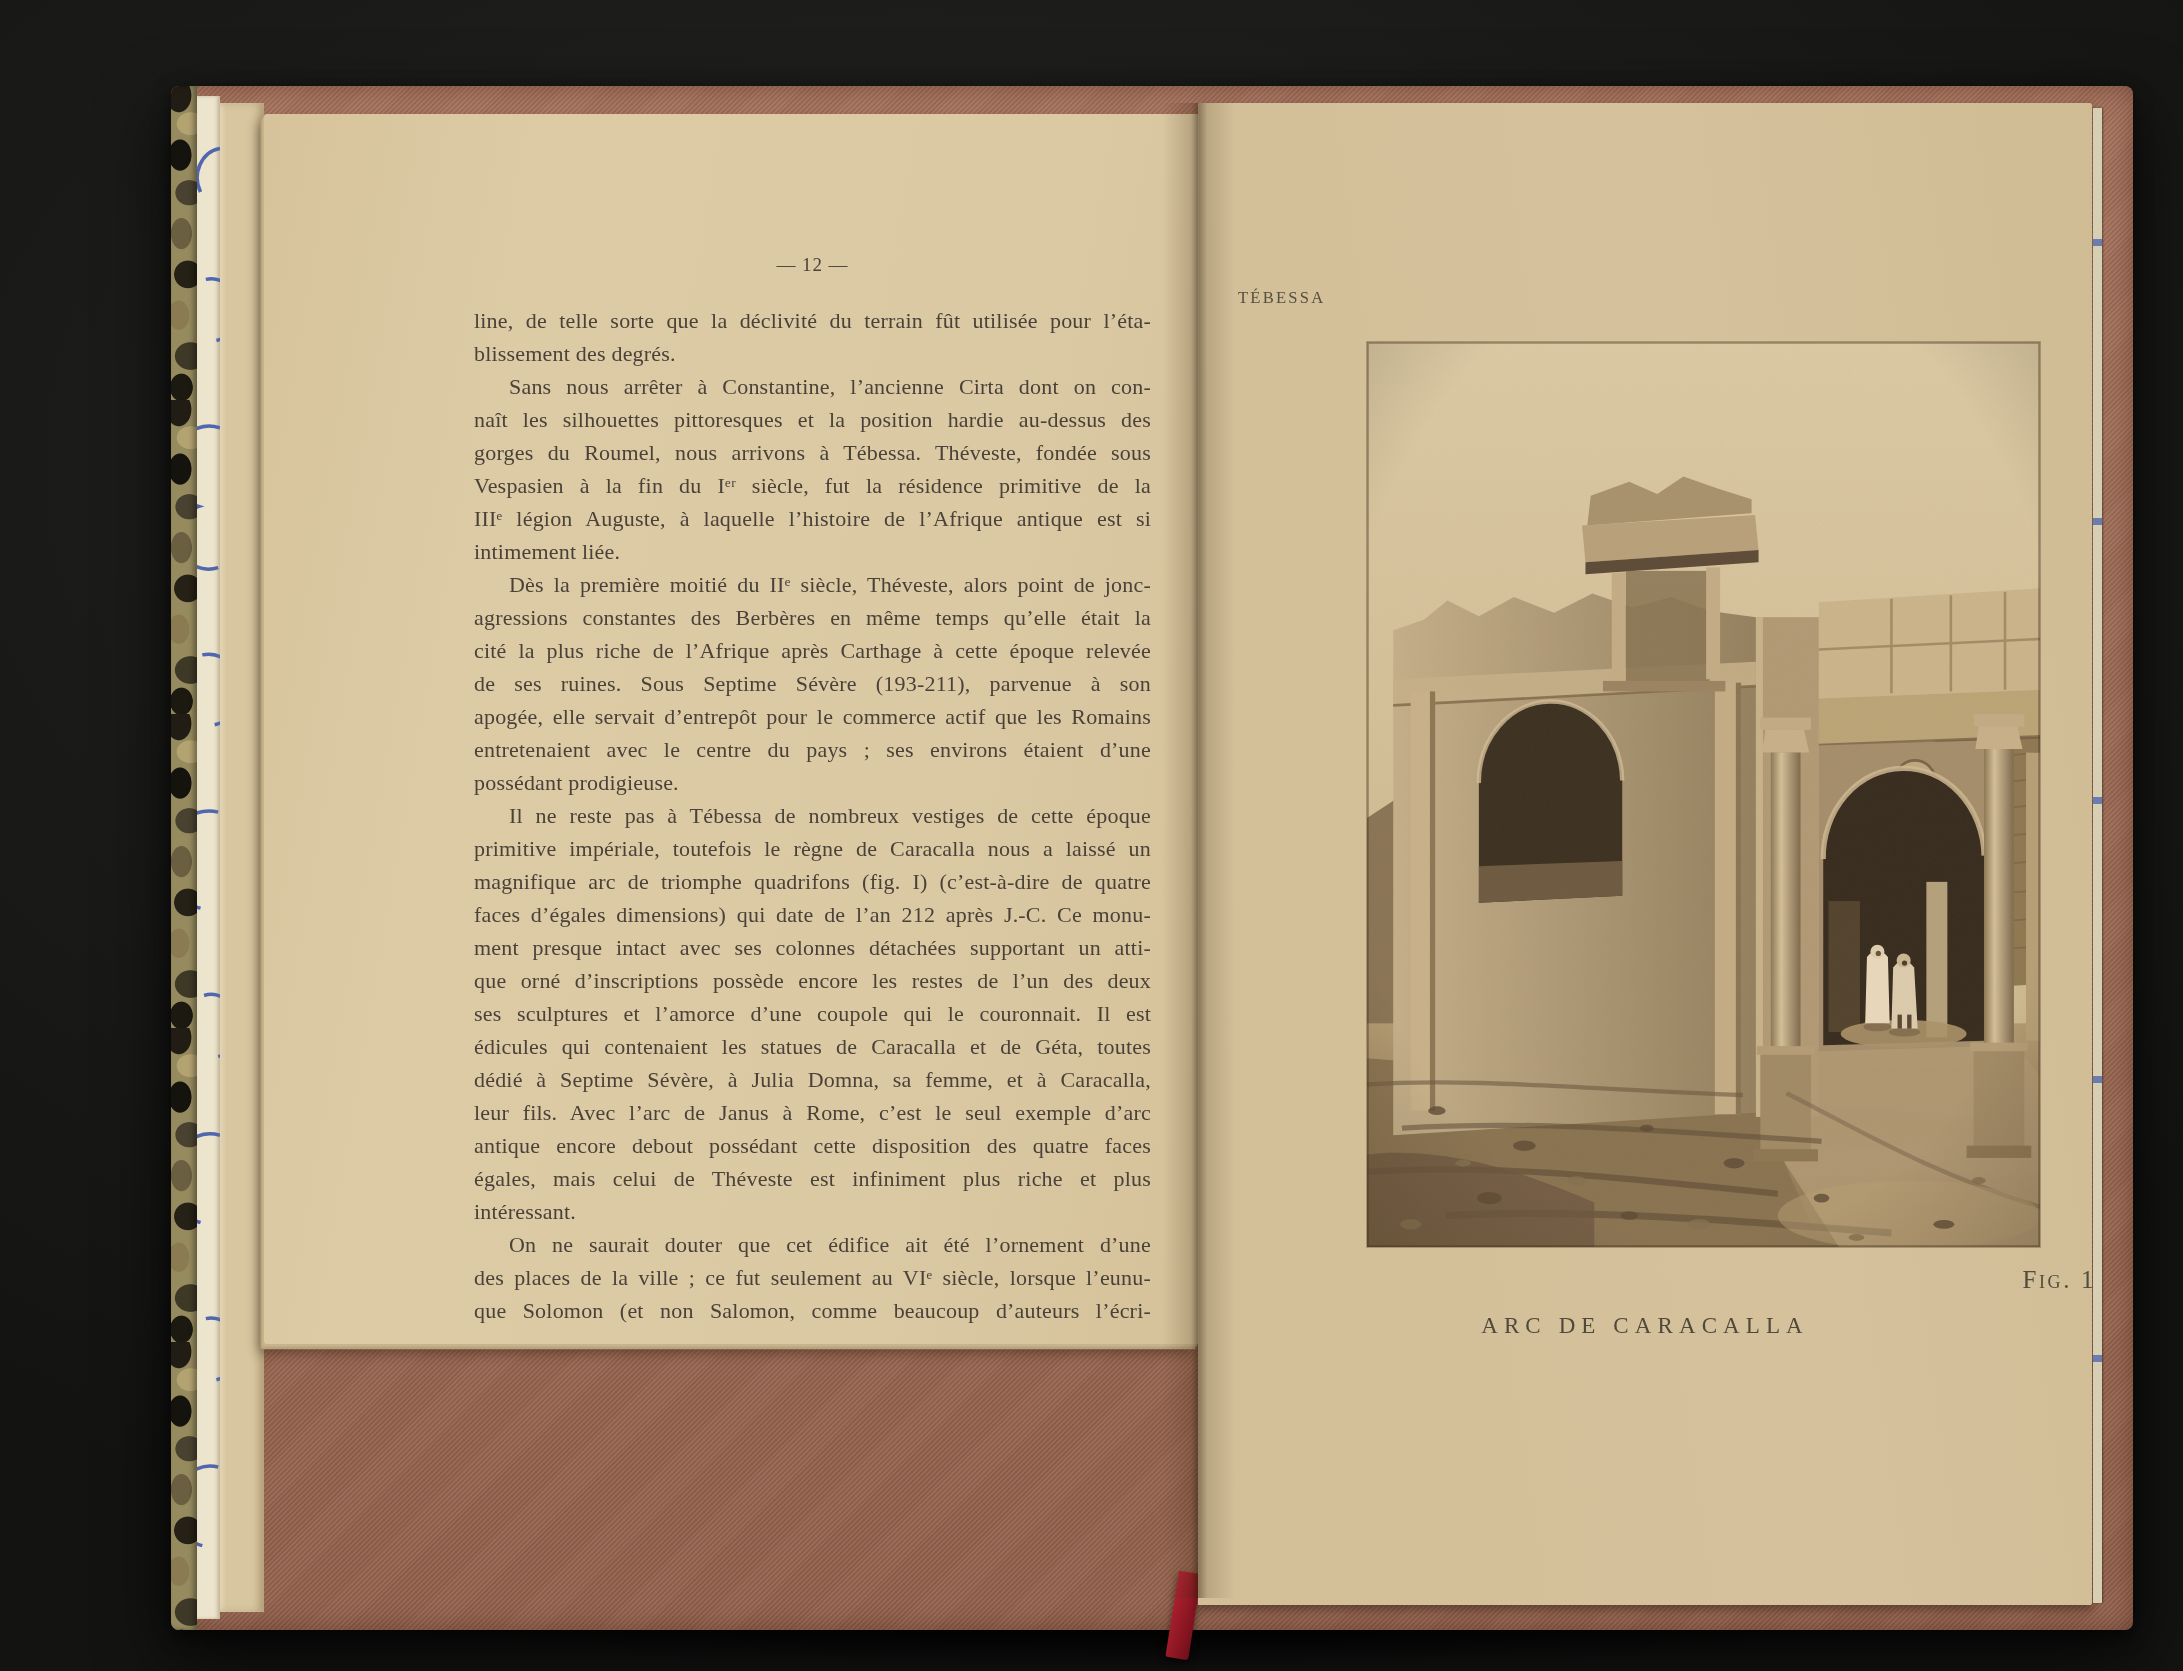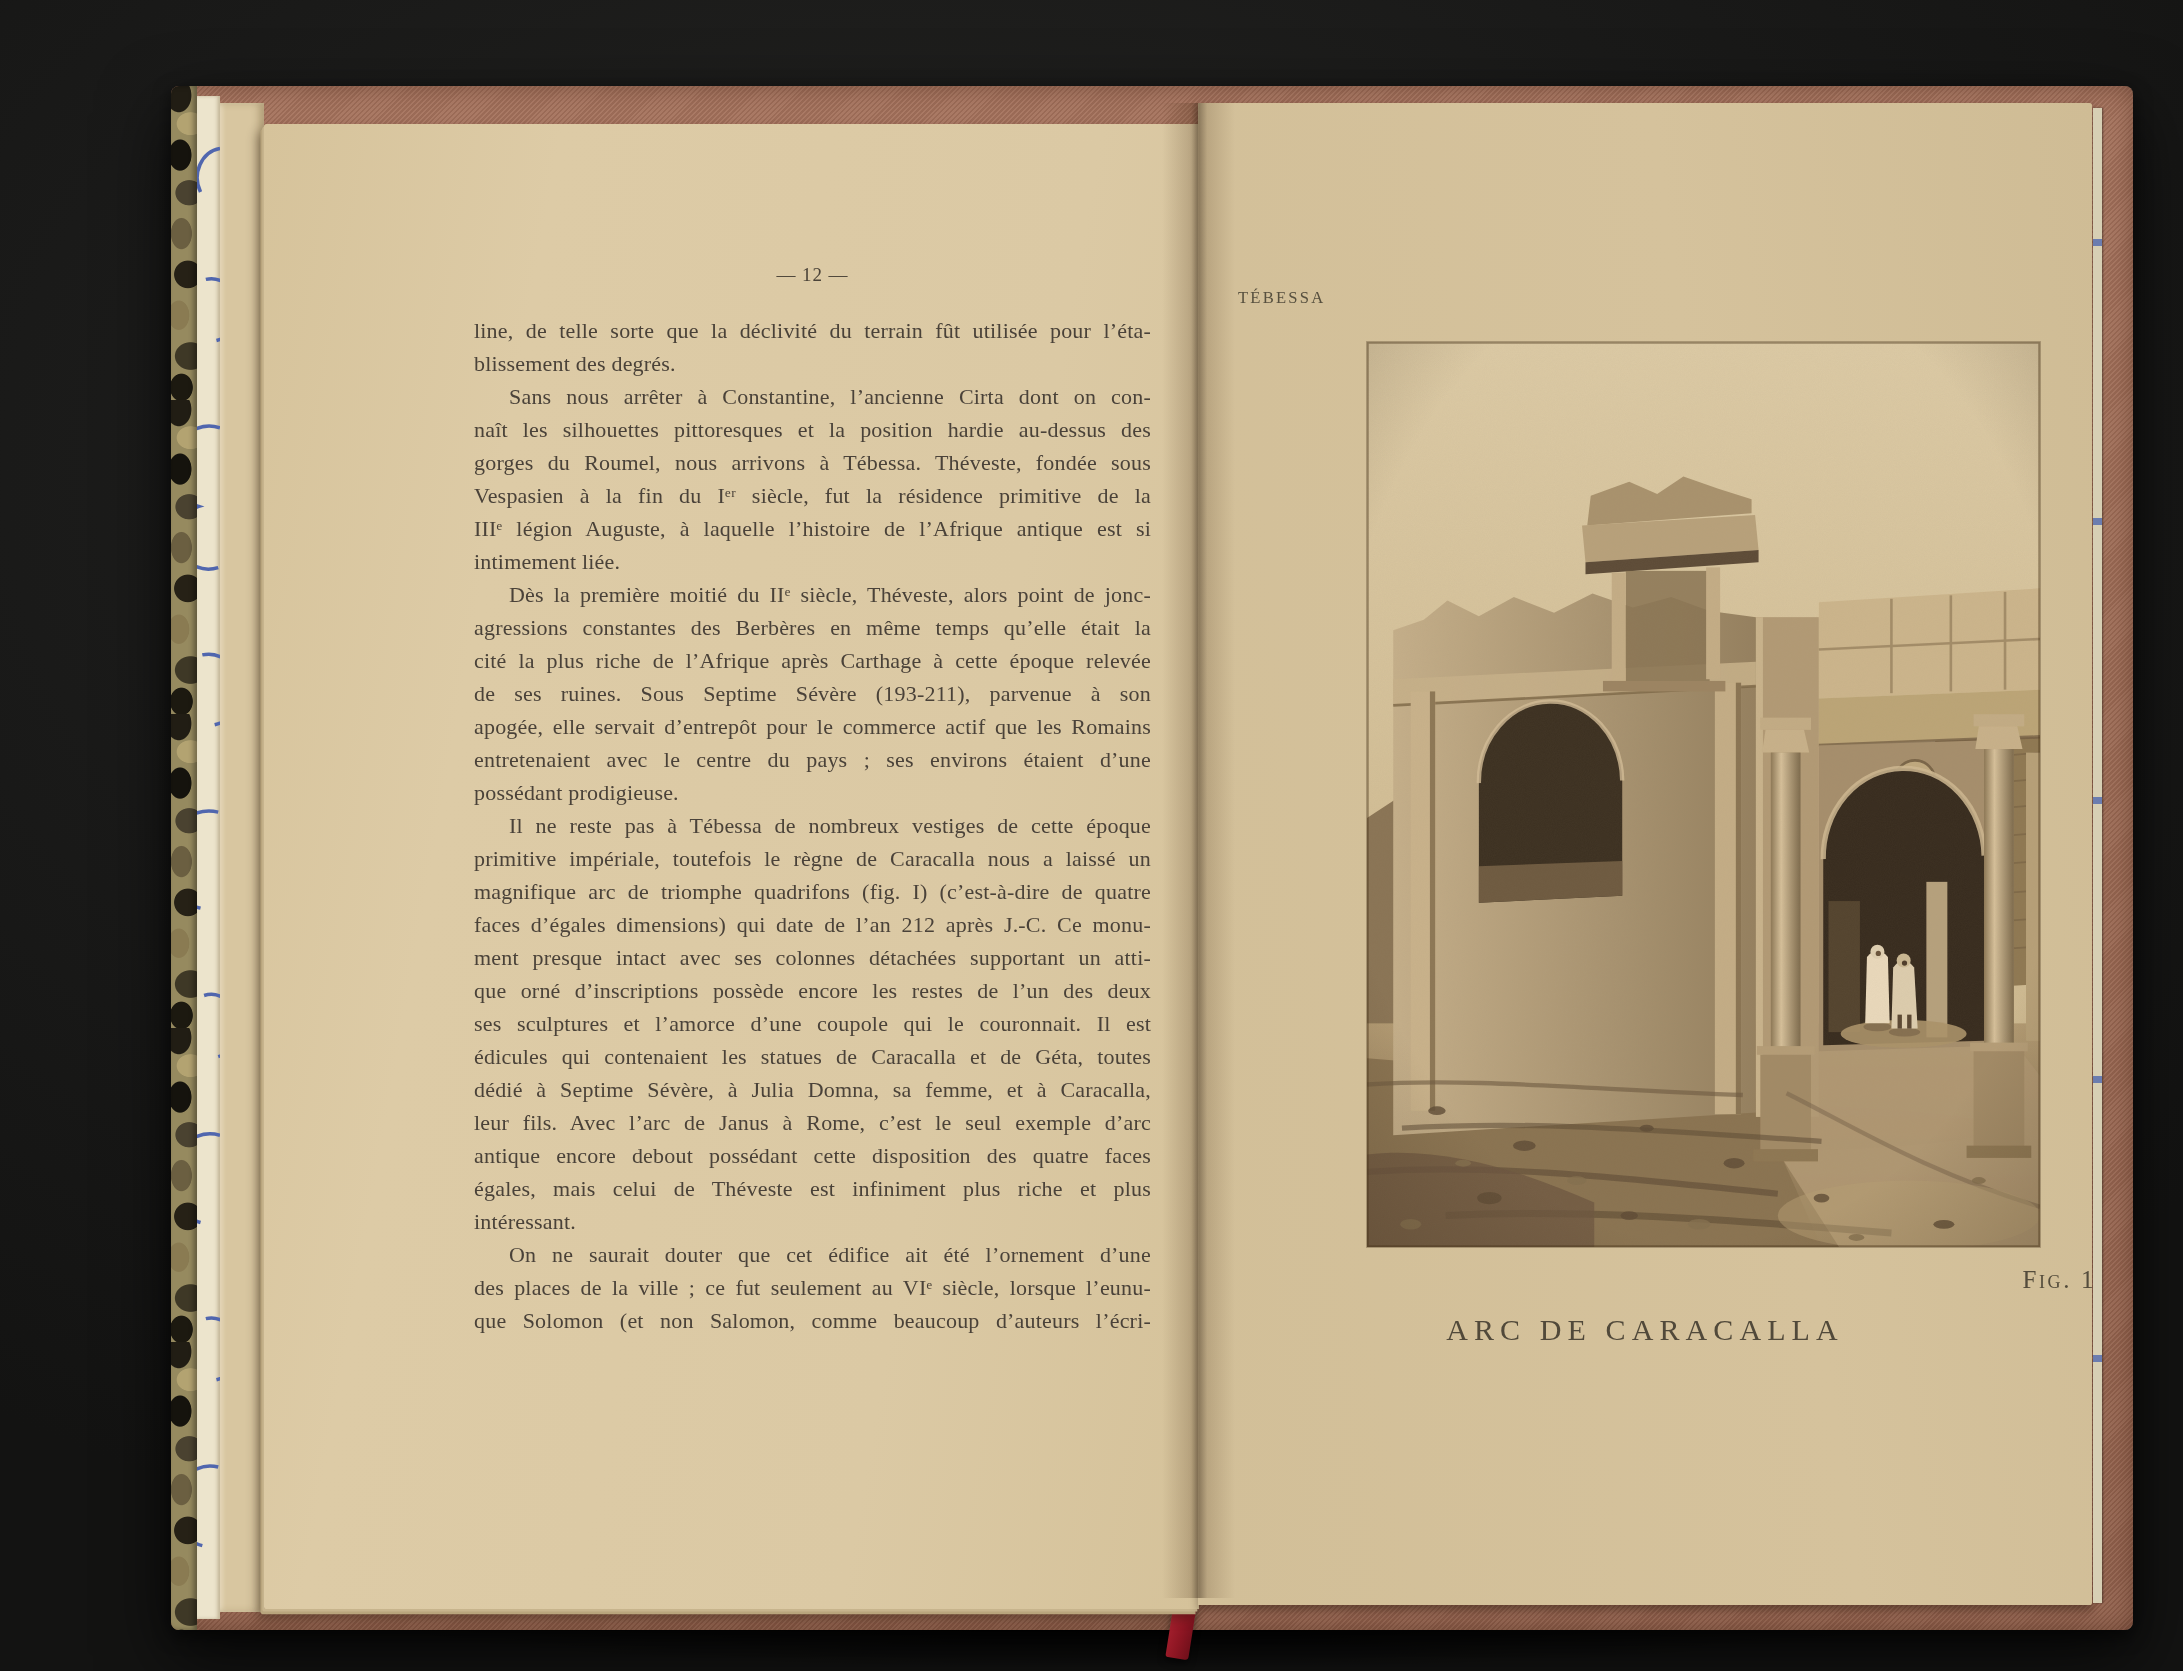--- a/index.html
+++ b/index.html
@@ -35,21 +35,21 @@
     background:
       repeating-linear-gradient(90deg, rgba(130,100,60,.30) 0 0.9px, rgba(0,0,0,0) 0.9px 5.2px),
       linear-gradient(90deg,#cdbb94,#dcca a4);
     background-color:#d8c6a0;
     box-shadow:inset -5.2px 0 7px rgba(110,85,50,.35), inset 2.6px 0 4.4px rgba(255,250,230,.4);}
   .ribbon{position:absolute;left:1172px;top:1572px;width:23px;height:87px;
     transform:rotate(9deg);border-radius:0 0 3.5px 2.6px;
     background:linear-gradient(100deg,#b12433,#8e1623 60%,#6f0f1a);
     box-shadow:0 3.5px 7px rgba(0,0,0,.5);}
   .page{position:absolute;}
-  .page-left{left:264px;top:124px;width:935px;height:1485px;border-radius:2.6px 0 0 2.6px;
+  .page-left{left:264px;top:114px;width:935px;height:1230px;border-radius:2.6px 0 0 2.6px;
     background:linear-gradient(100deg,#d6c39b 0%,#ddcba6 25%,#dbc9a4 70%,#d5c29a 100%);
     box-shadow:-1.7px 2.6px 0 #c7b48d, -3.5px 5.2px 0 #b9a57d, -5.2px 8.7px 12.2px rgba(40,25,10,.45);}
   .page-right{left:1198px;top:103px;width:894px;height:1502px;border-radius:0 2.6px 2.6px 0;
     background:linear-gradient(262deg,#cfbc95 0%,#d5c29c 40%,#d2bf98 100%);
     box-shadow:0 4.4px 8.7px rgba(30,18,8,.4);}
   .gutter{position:absolute;left:1162px;top:103px;width:73px;height:1495px;pointer-events:none;
     background:linear-gradient(to right, rgba(70,45,20,0) 0%, rgba(70,45,20,.22) 40%,
        rgba(45,28,12,.42) 51%, rgba(70,45,20,.18) 62%, rgba(70,45,20,0) 100%);}
   .right-strip{position:absolute;left:2093px;top:108px;width:8.7px;height:1495px;background:#d7cfb4;
     background-image:repeating-linear-gradient(180deg, transparent 0 131px, rgba(80,104,174,.8) 131px 138px,
@@ -64,21 +64,21 @@
   .tl.end{text-align-last:left;}
   
   .running-head{position:absolute;left:0;top:185px;width:100%;text-align:left;text-indent:40px;
     font-size:16.6px;letter-spacing:2.2px;color:#57503f;}
   .photo{position:absolute;left:169px;top:239px;width:673px;height:905px;
     box-shadow:0 0 0 0.9px rgba(70,50,25,.35), inset 0 0 12.2px rgba(60,40,20,.2);}
   .photo svg{display:block;width:673px;height:905px;}
   .fig-caption{position:absolute;left:4px;top:1163px;width:100%;text-align:right;
     font-variant:small-caps;font-size:25px;letter-spacing:2.6px;color:#544c3c;}
   .fig-title{position:absolute;left:0;top:1210px;width:100%;text-align:center;
-    font-size:30px;letter-spacing:6.1px;color:#51493a;}
+    font-size:23px;letter-spacing:6.1px;color:#51493a;}
 </style>
 </head>
 <body>
 
 <div class="scene">
   <div class="trench"></div>
 
   <div class="cover"></div>
   <div class="marble"></div>
 

